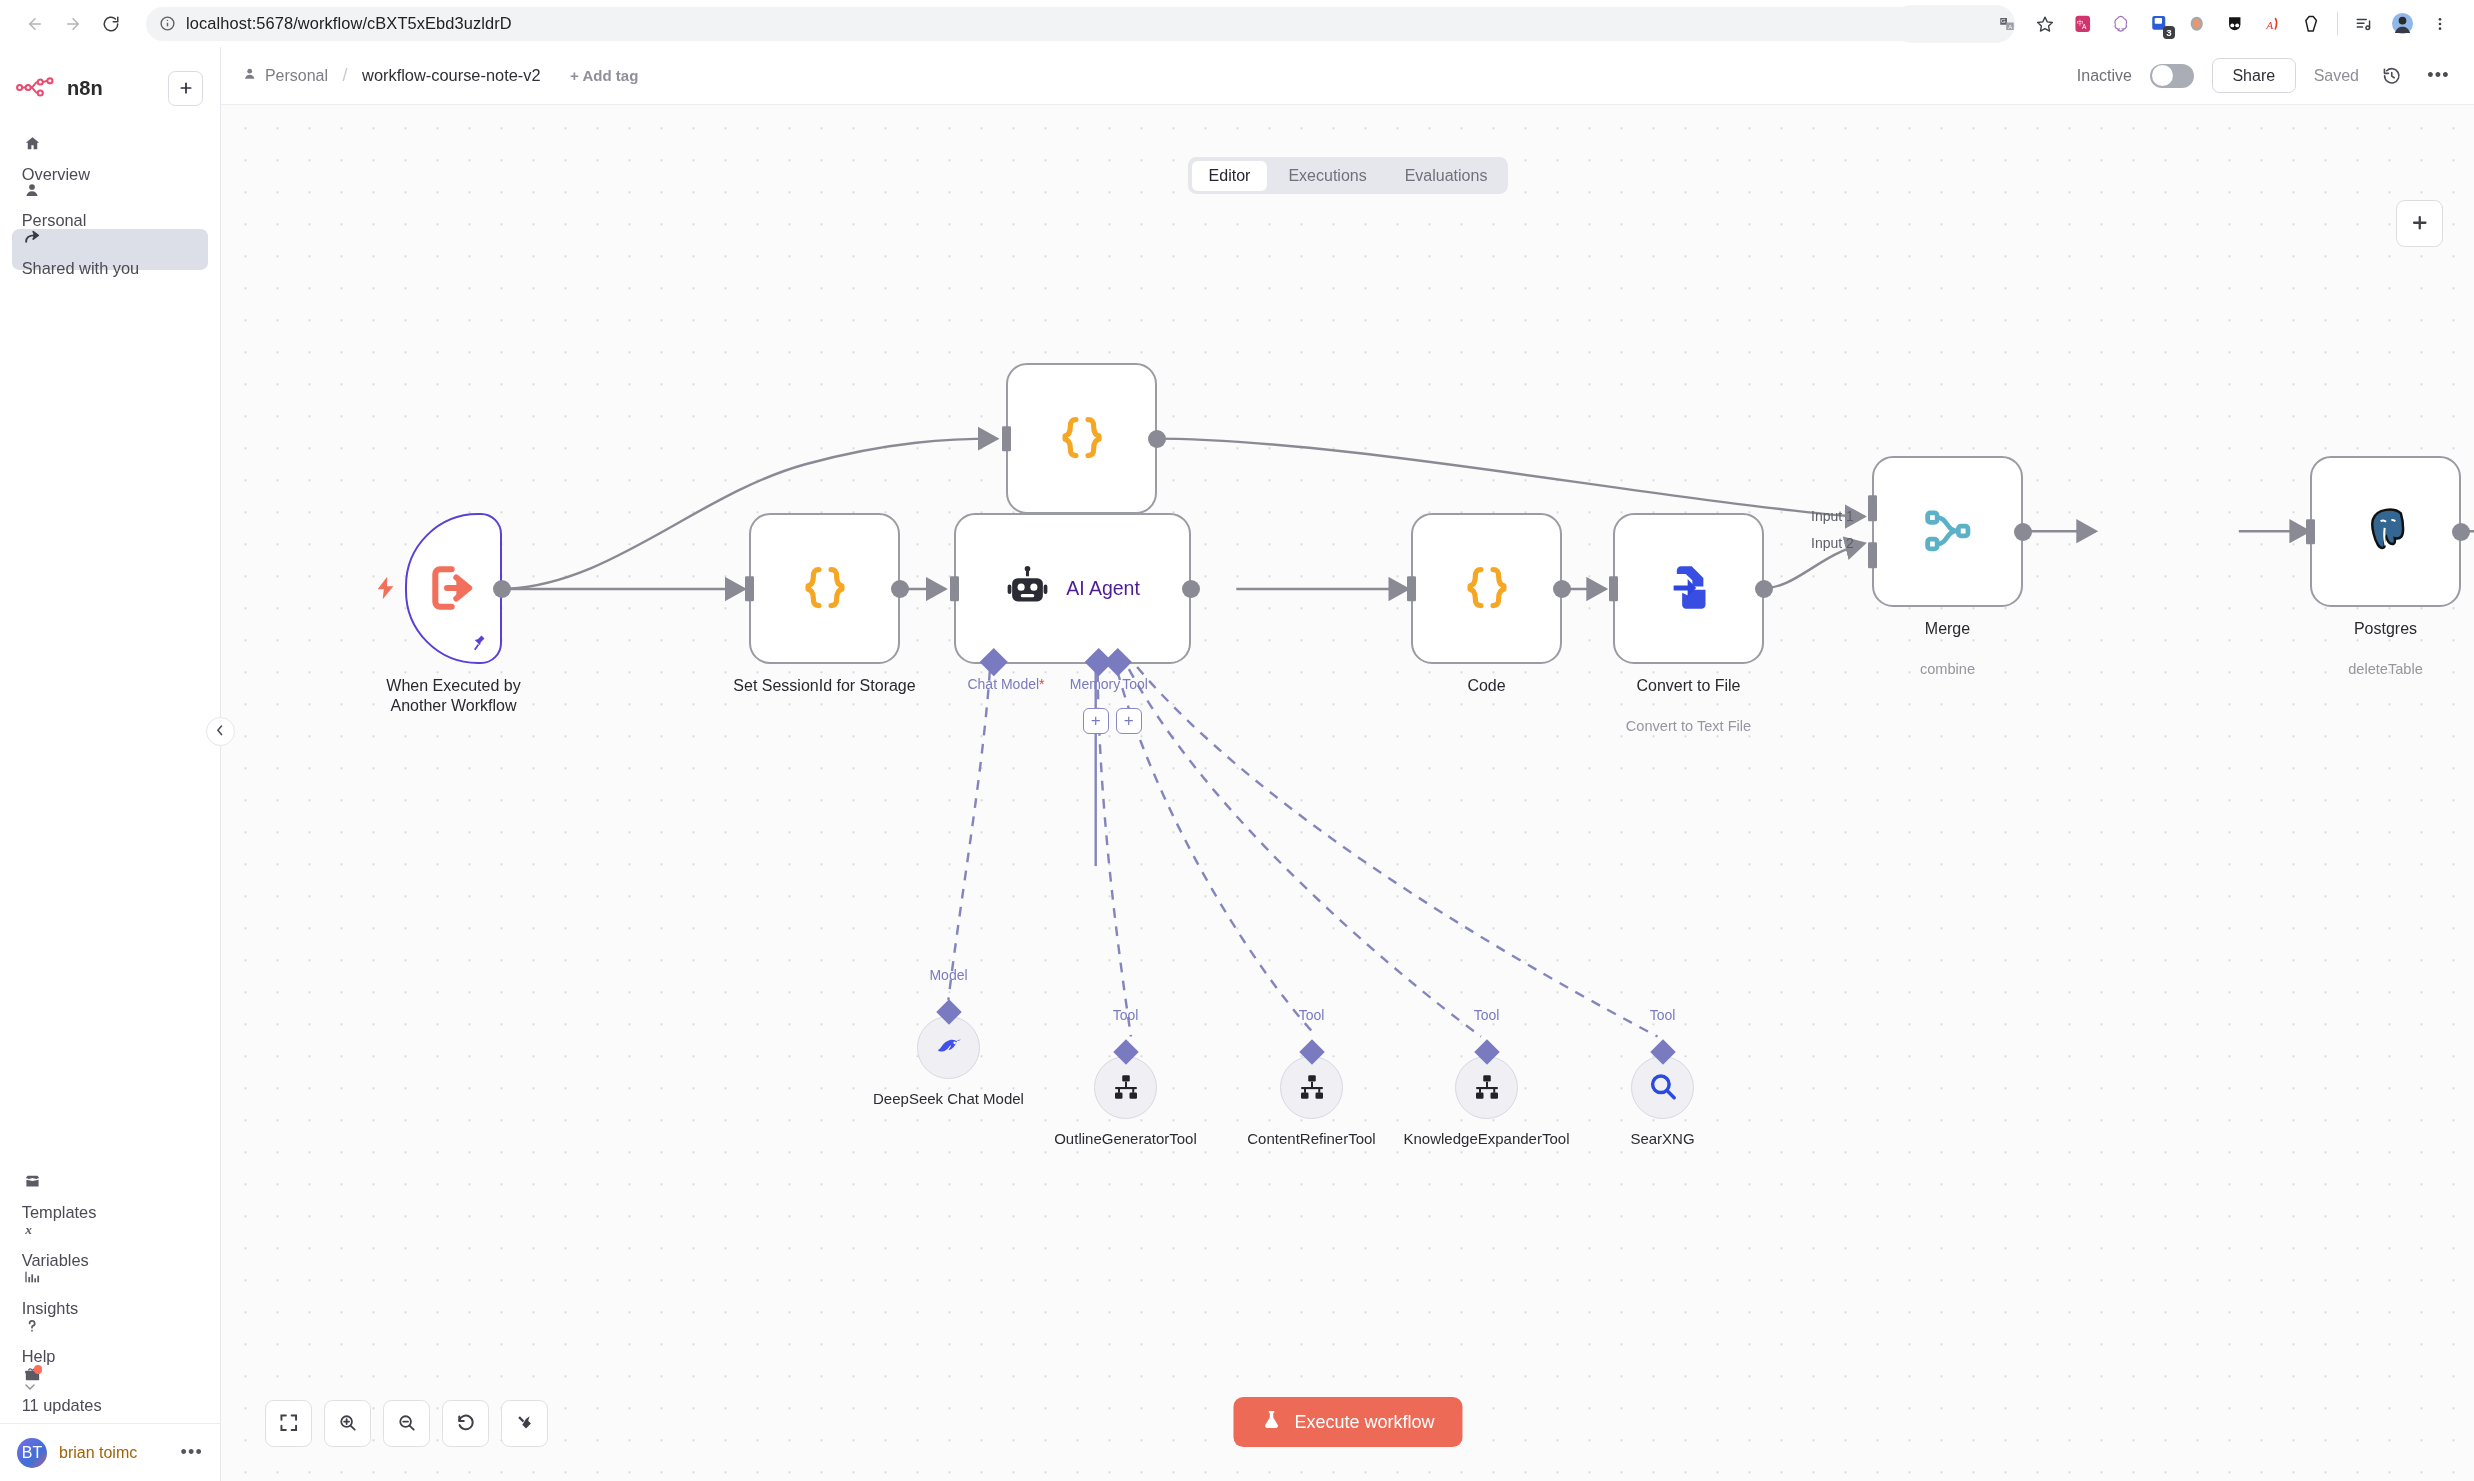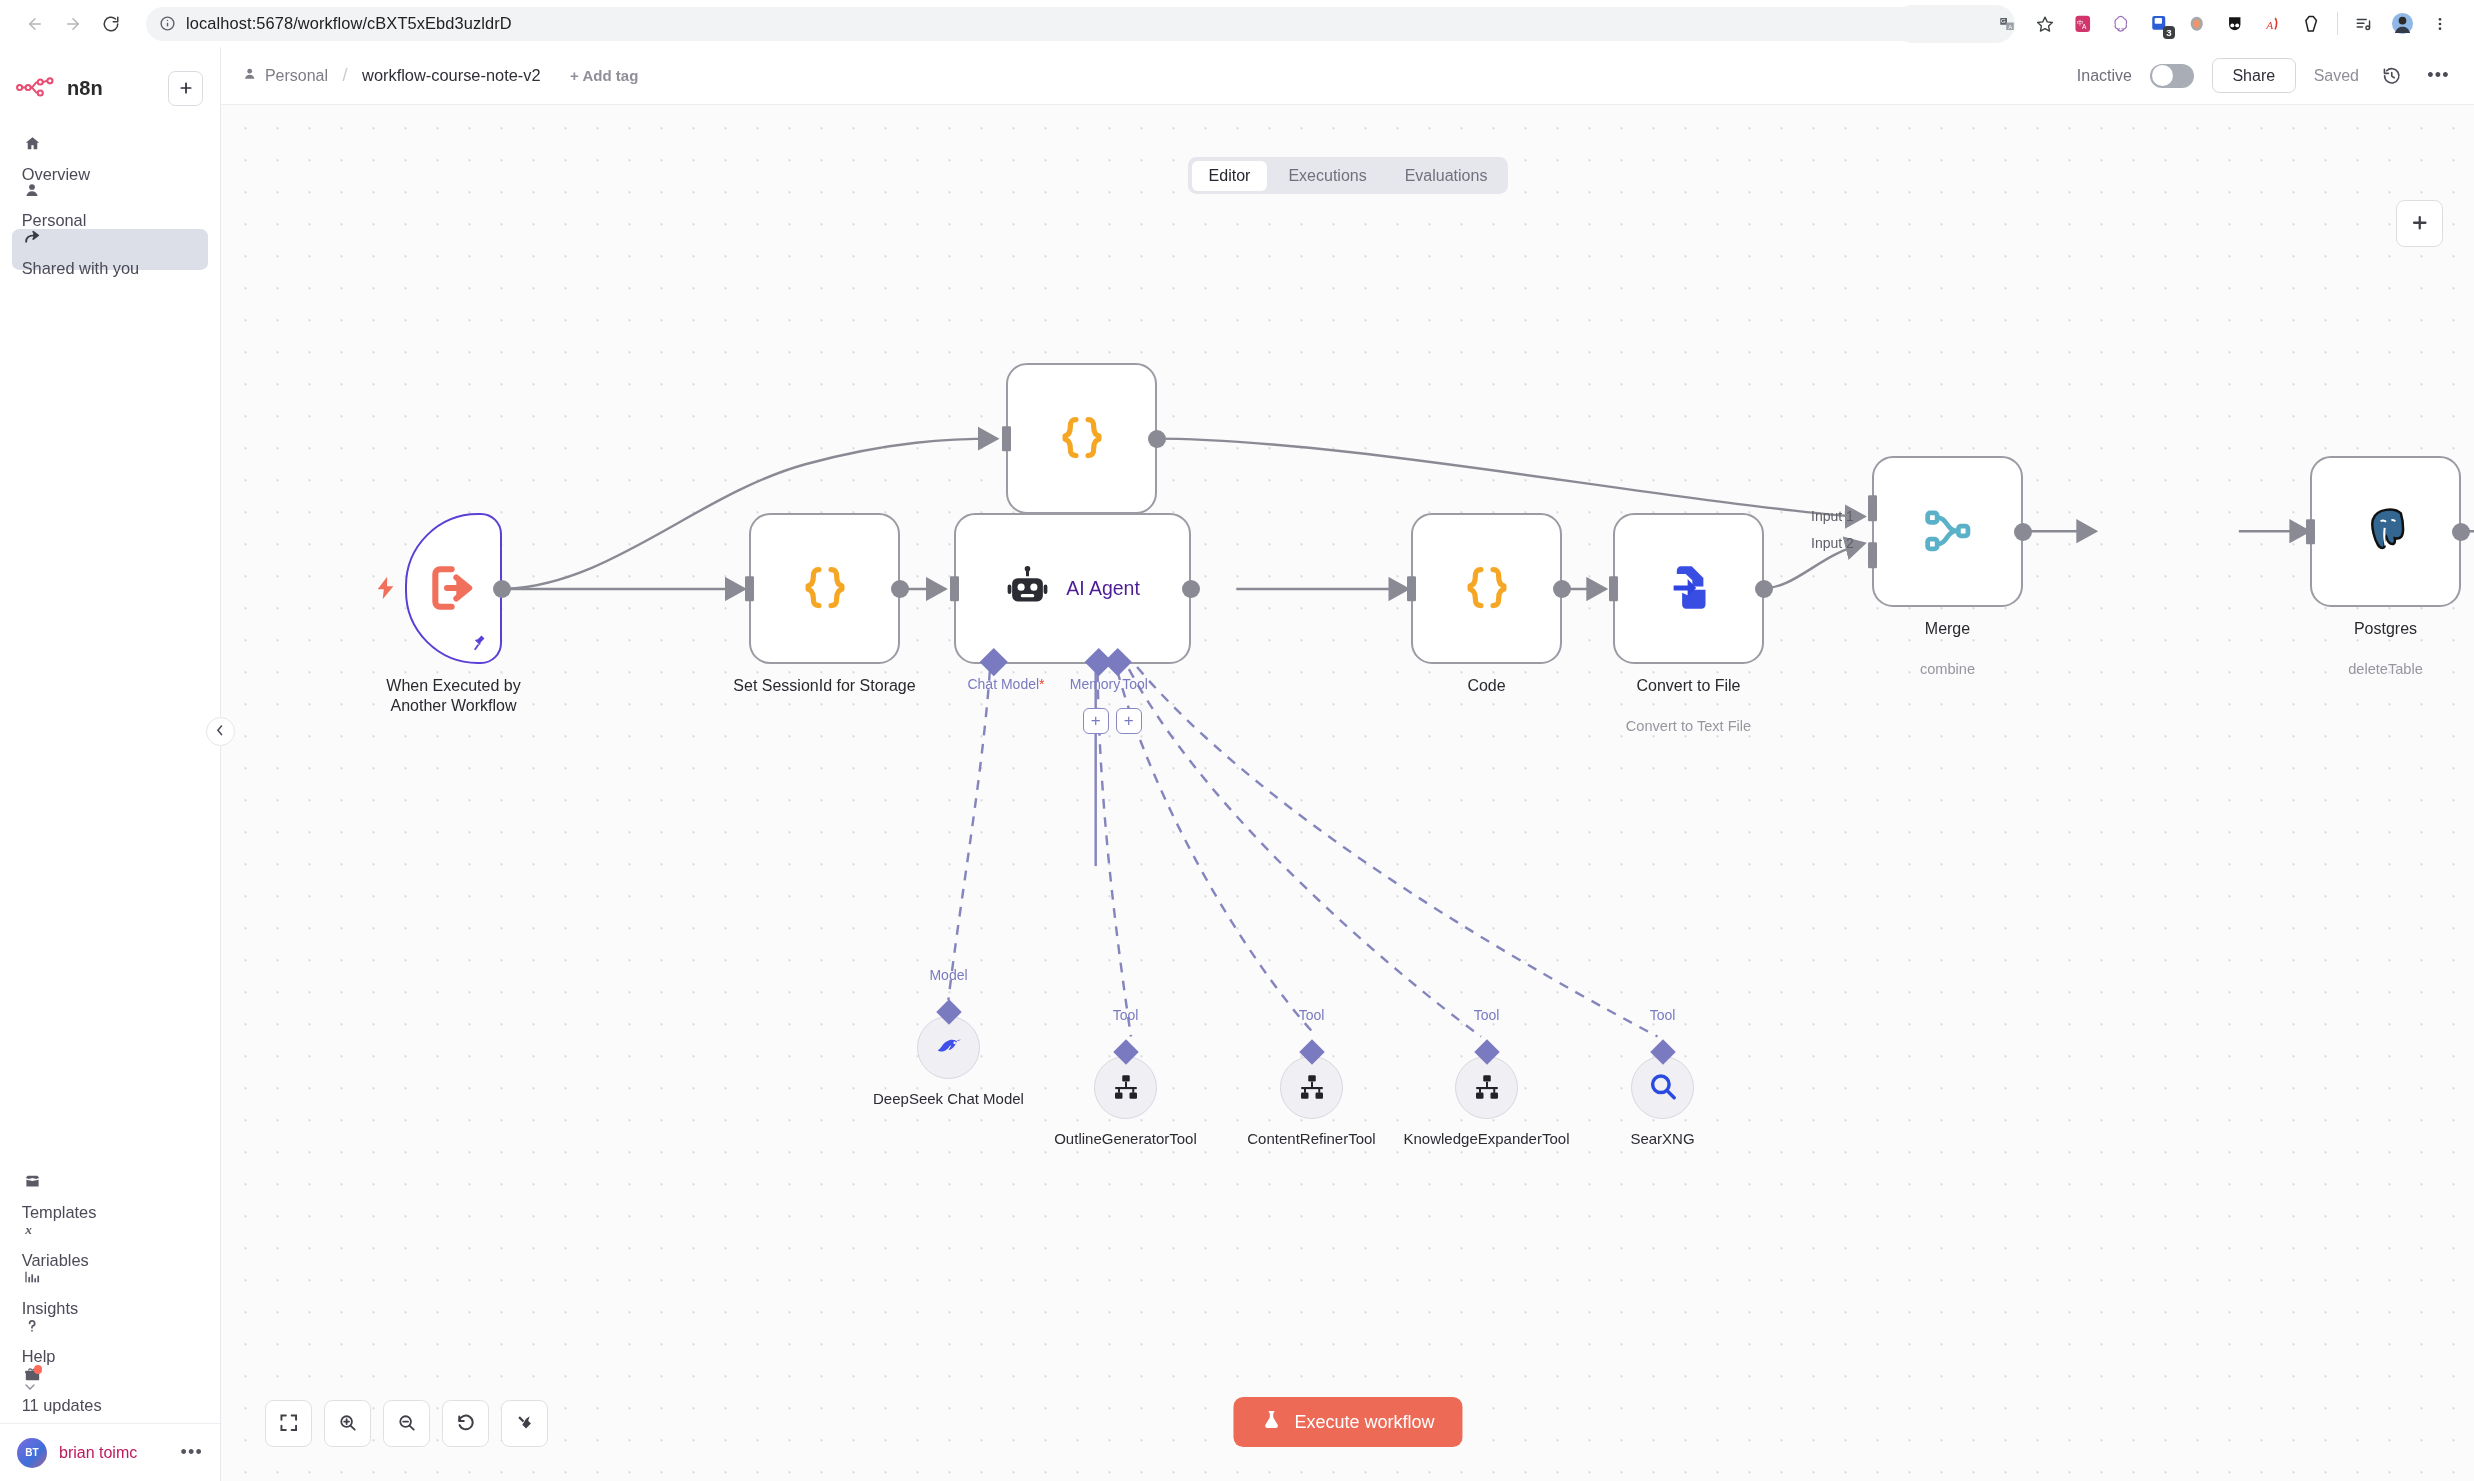--- a/index.html
+++ b/index.html
@@ -73,24 +73,24 @@
   .sb-icon { width: 21px; display: flex; align-items: center; justify-content: center; color: #5b5b66; }
   .sb-spacer { flex: 1; }
   .sb-bottom { padding: 0 12px 0 12px; display: flex; flex-direction: column; gap: 7.3px; }
   .sb-foot {
     margin-top: 16px; border-top: 0.6px solid #eceef1; height: 58px;
     display: flex; align-items: center; padding: 0 17px; gap: 12px;
   }
   .avatar {
     width: 30px; height: 30px; border-radius: 50%;
     background: linear-gradient(135deg, #7b6ce0 0%, #3f6fd8 60%, #d95d73 120%);
-    color: #fff; font-size: 10px; font-weight: bold;
+    color: #fff; font-size: 16px; font-weight: normal;
     display: flex; align-items: center; justify-content: center;
   }
-  .sb-user { font-size: 16px; color: #be185d; flex: 1; }
+  .sb-user { font-size: 16px; color: #a16207; flex: 1; }
   .dots { color: #55555f; font-size: 18px; letter-spacing: 1.2px; }
   .gift-dot {
     position: absolute; width: 8.5px; height: 8.5px; border-radius: 50%;
     background: #ff6d5a; margin-left: 12px; margin-top: -9.7px;
   }
   .collapse-handle {
     position: absolute; right: -14.6px; top: 670px; width: 29px; height: 29px;
     border-radius: 50%; background: #fff; border: 0.6px solid #e6e7ea;
     display: flex; align-items: center; justify-content: center; z-index: 30;
   }

